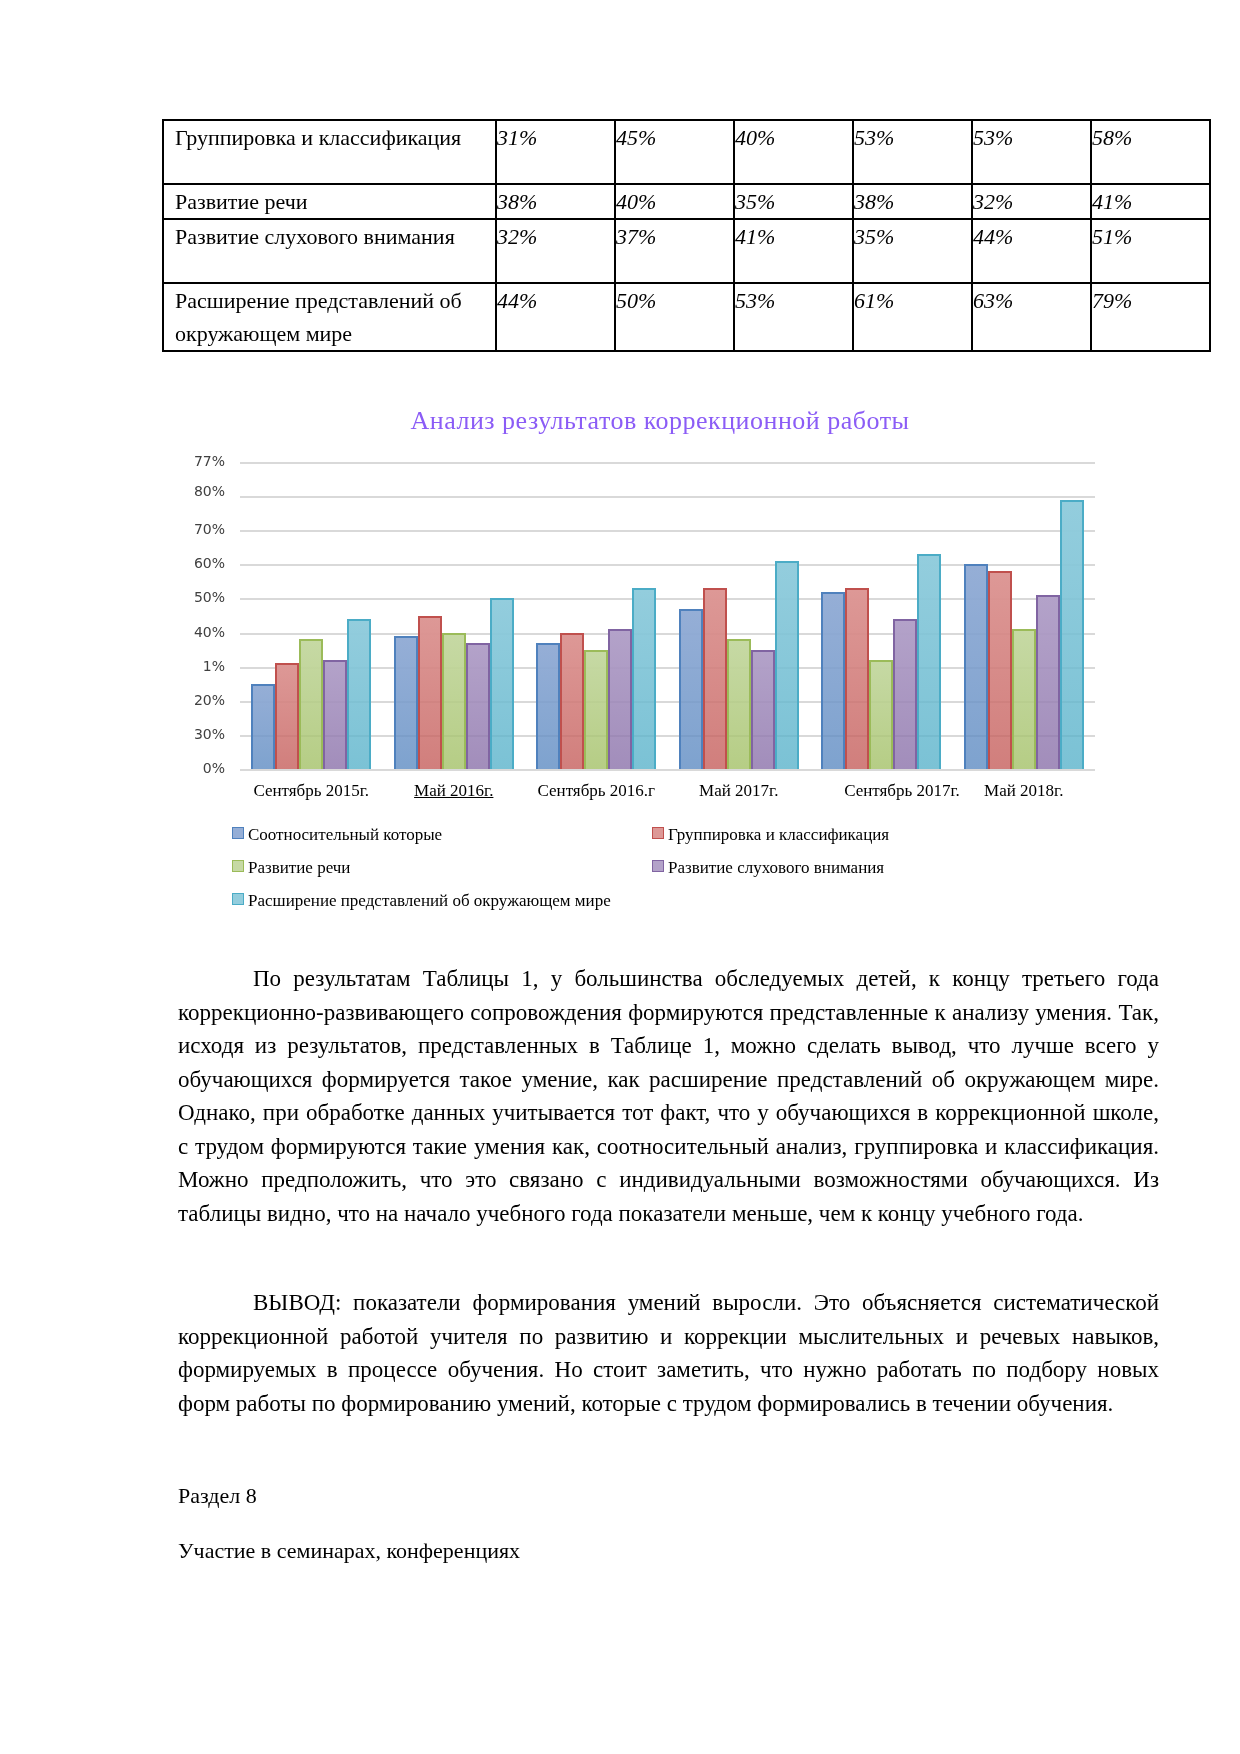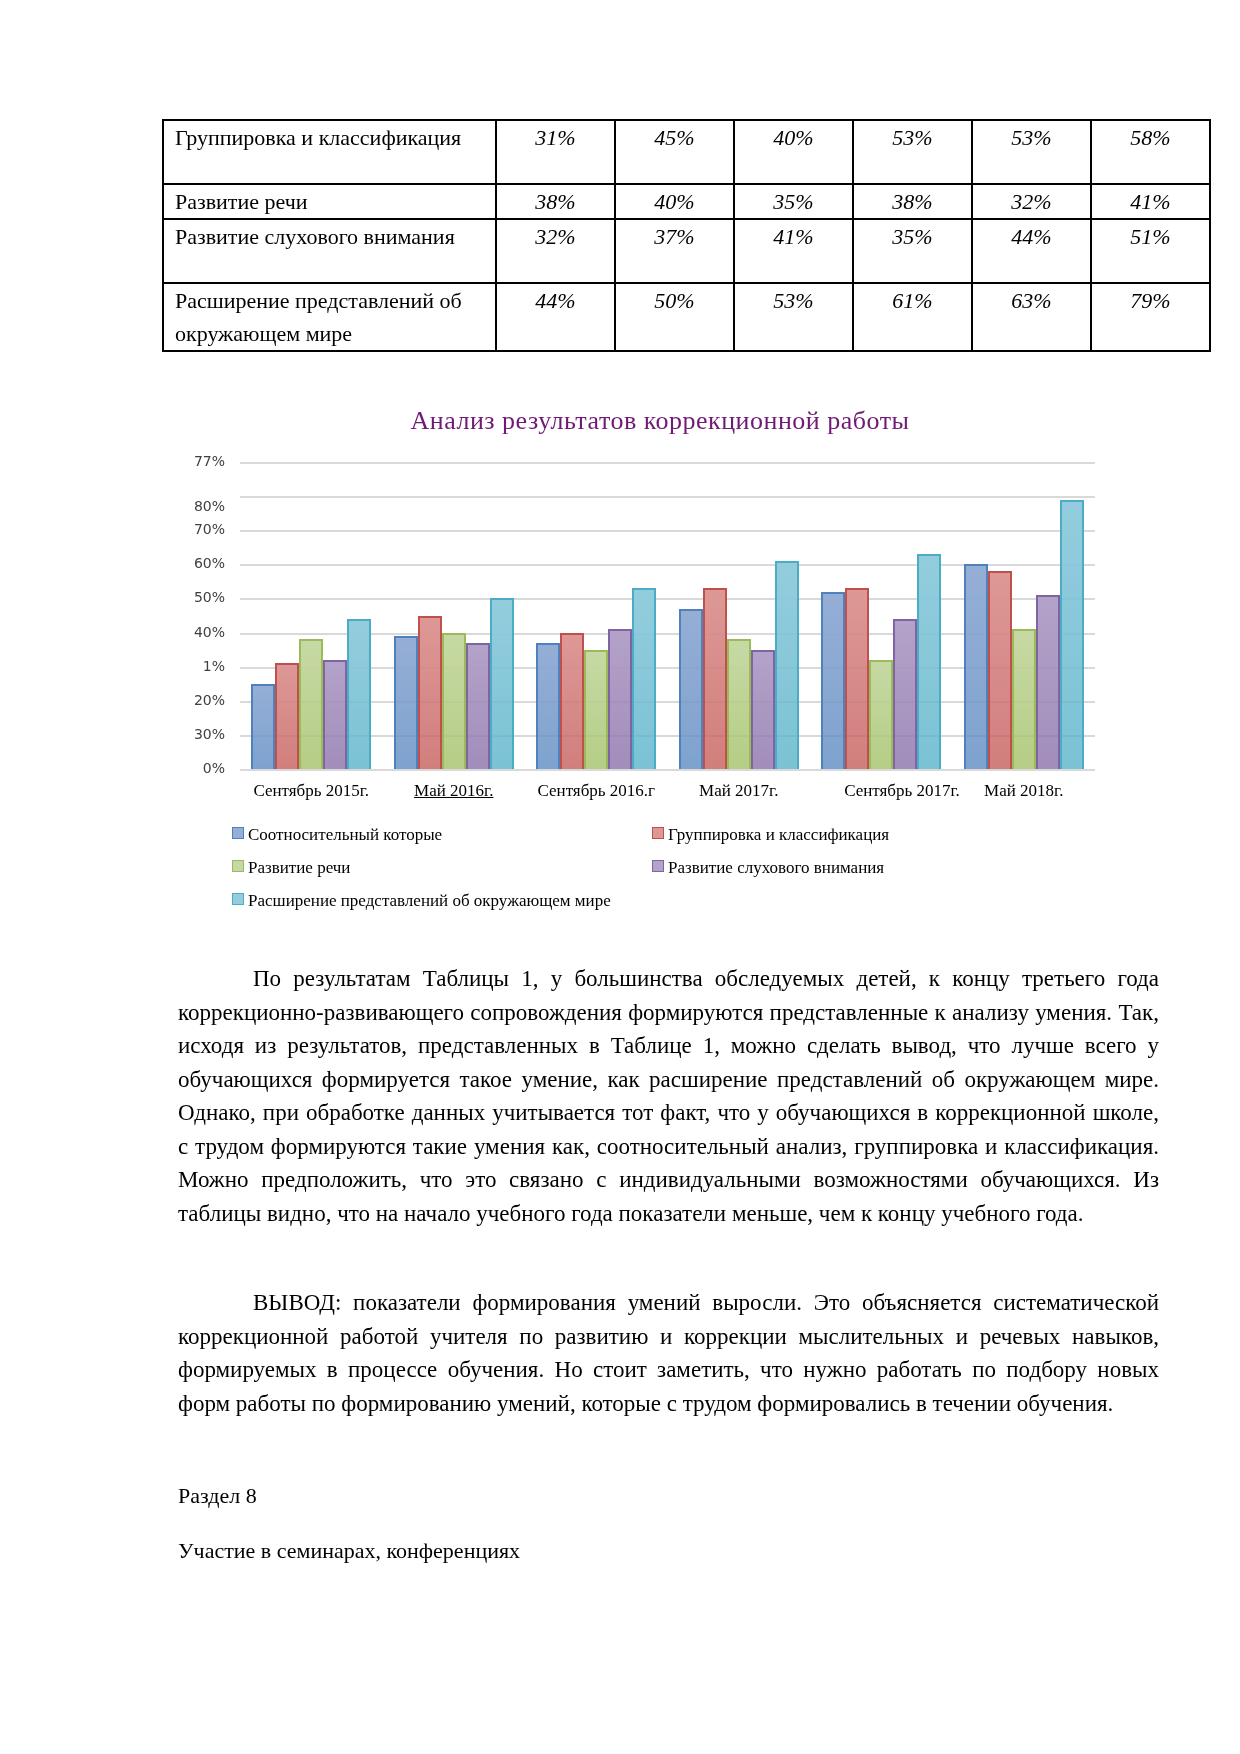--- a/index.html
+++ b/index.html
@@ -3,28 +3,28 @@
 <meta charset="utf-8">
 <style>
   html, body { margin: 0; padding: 0; background: #ffffff; }
   body { width: 1240px; height: 1754px; position: relative; overflow: hidden;
          font-family: "Liberation Serif", "DejaVu Serif", serif; color: #000; }
 
   
   .tbl { position: absolute; left: 162px; top: 119px; border-collapse: collapse; }
   .tbl td { border: 2px solid #000; font-size: 22px; line-height: 33px; vertical-align: top; padding: 0; }
   .tbl td.lbl { width: 320px; padding-left: 11px; padding-top: 0px; }
-  .tbl td.val { width: 117px; text-align: center; font-style: italic; margin-left: 24px; }
+  .tbl td.val { width: 117px; text-align: left; font-style: italic; margin-left: 24px; }
   .tbl tr.r2 td { height: 62px; }
   .tbl tr.r1 td { height: 31px; }
 
   
   .chart { position: absolute; left: 160px; top: 395px; width: 1000px; height: 540px; }
   .chart-title { position: absolute; left: 0; width: 1000px; top: 11px; text-align: center;
-                 font-size: 26px; letter-spacing: 0.5px; color: #701a75; }
+                 font-size: 26px; letter-spacing: 0.5px; color: #8b5cf6; }
   .plot { position: absolute; left: 80px; top: 67px; width: 855px; height: 307px; }
   .grid { position: absolute; left: 0; width: 855px; height: 0; border-top: 2px solid #d9d9d9; }
   .ytick { position: absolute; left: -80px; width: 65px; text-align: right;
            font-family: "DejaVu Sans", sans-serif; font-size: 14px; color: #404040; }
   .bar { position: absolute; bottom: 0; width: 22px; box-sizing: border-box; border: 2px solid; border-bottom: none; }
   .xlab { position: absolute; top: 386px; width: 142px; text-align: center; font-size: 17px; color: #000; }
 
   .legend { position: absolute; left: 72px; top: 430px; width: 900px; }
   .leg-item { position: absolute; font-size: 17px; white-space: nowrap; }
   .swatch { display: inline-block; width: 10px; height: 10px; border: 1px solid; margin-right: 4px; vertical-align: 1px; }
@@ -92,21 +92,21 @@
       <div class="ytick" style="top: 195.667px;">1%</div>
       <div class="grid" style="top: 170.556px;"></div>
       <div class="ytick" style="top: 161.556px;">40%</div>
       <div class="grid" style="top: 136.444px;"></div>
       <div class="ytick" style="top: 127.444px;">50%</div>
       <div class="grid" style="top: 102.333px;"></div>
       <div class="ytick" style="top: 93.3333px;">60%</div>
       <div class="grid" style="top: 68.2222px;"></div>
       <div class="ytick" style="top: 59.2222px;">70%</div>
       <div class="grid" style="top: 34.1111px;"></div>
-      <div class="ytick" style="top: 36px;">80%</div>
+      <div class="ytick" style="top: 21px;">80%</div>
       <div class="grid" style="top: 0px;"></div>
       <div class="ytick" style="top: -9px;">77%</div>
       <div class="bar" title="Соотносительный анализ: 25%" style="left: 11.25px; width: 24px; height: 85.2778px; border-color: rgb(79, 129, 189); background: linear-gradient(rgb(149, 174, 214), rgba(79, 129, 189, 0.733));"></div>
       <div class="bar" title="Группировка и классификация: 31%" style="left: 35.25px; width: 24px; height: 105.744px; border-color: rgb(192, 80, 77); background: linear-gradient(rgb(221, 152, 150), rgba(192, 80, 77, 0.733));"></div>
       <div class="bar" title="Развитие речи: 38%" style="left: 59.25px; width: 24px; height: 129.622px; border-color: rgb(155, 187, 89); background: linear-gradient(rgb(198, 217, 164), rgba(155, 187, 89, 0.733));"></div>
       <div class="bar" title="Развитие слухового внимания: 32%" style="left: 83.25px; width: 24px; height: 109.156px; border-color: rgb(128, 100, 162); background: linear-gradient(rgb(179, 162, 201), rgba(128, 100, 162, 0.733));"></div>
       <div class="bar" title="Расширение представлений об окружающем мире: 44%" style="left: 107.25px; width: 24px; height: 150.089px; border-color: rgb(75, 172, 198); background: linear-gradient(rgb(147, 205, 221), rgba(75, 172, 198, 0.733));"></div>
       <div class="bar" title="Соотносительный анализ: 39%" style="left: 153.75px; width: 24px; height: 133.033px; border-color: rgb(79, 129, 189); background: linear-gradient(rgb(149, 174, 214), rgba(79, 129, 189, 0.733));"></div>
       <div class="bar" title="Группировка и классификация: 45%" style="left: 177.75px; width: 24px; height: 153.5px; border-color: rgb(192, 80, 77); background: linear-gradient(rgb(221, 152, 150), rgba(192, 80, 77, 0.733));"></div>
       <div class="bar" title="Развитие речи: 40%" style="left: 201.75px; width: 24px; height: 136.444px; border-color: rgb(155, 187, 89); background: linear-gradient(rgb(198, 217, 164), rgba(155, 187, 89, 0.733));"></div>

